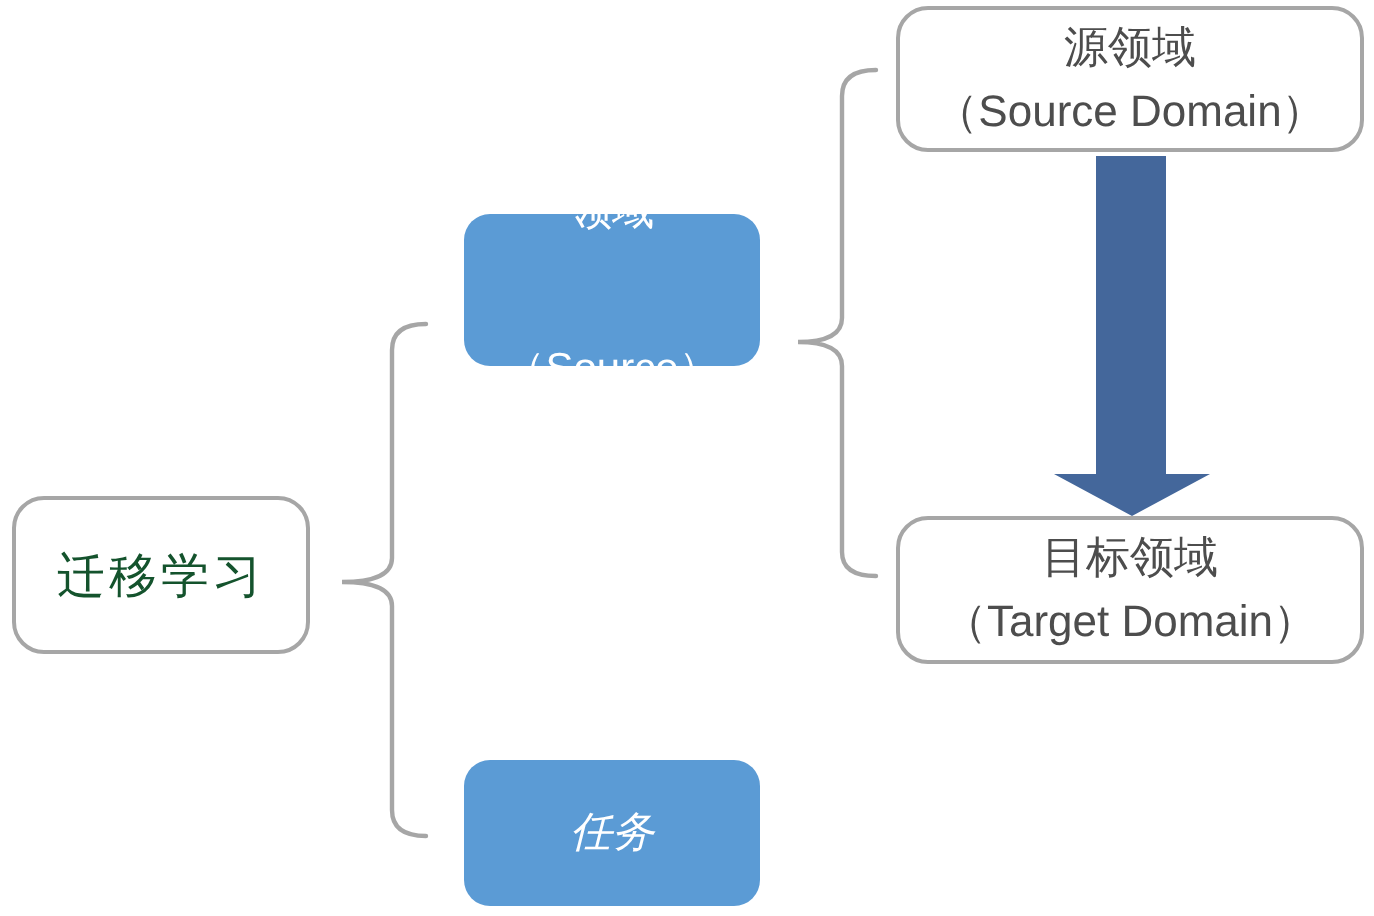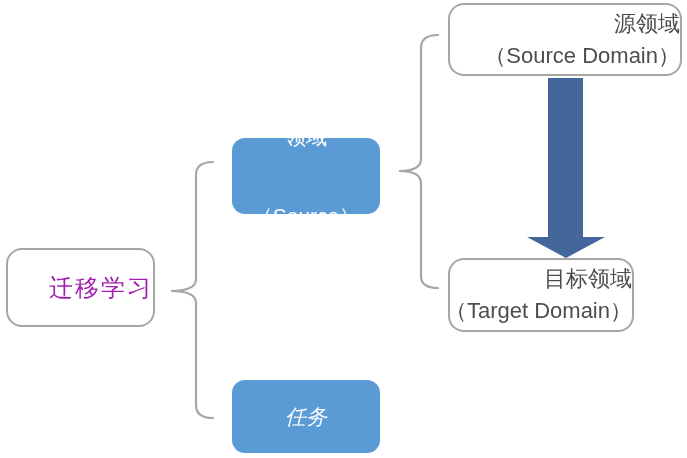--- a/index.html
+++ b/index.html
@@ -39,58 +39,57 @@
   }
   .box span {
     display: block;
     white-space: nowrap;
   }
   .white-box {
     background: #ffffff;
     border: 2px solid #a6a6a6;
     border-radius: 16px;
     color: #4d4d4d;
-    align-items: flex-end;
   }
   .blue-box {
     background: #5b9bd5;
     border-radius: 13px;
     color: #ffffff;
   }
   
   .node-root {
     left: 6px;  top: 248px;
     width: 149px; height: 79px;
-    color: #a21caf;
+    color: #14532d;
     font-size: 24px;
     letter-spacing: 2px;
   }
   .node-domain {
-    left: 232px; top: 138px;
+    left: 232px; top: 107px;
     width: 148px; height: 76px;
     font-size: 21px;
     line-height: 31px;
     gap: 48px;
   }
   .node-task {
     left: 232px; top: 380px;
     width: 148px; height: 73px;
     font-size: 21px;
     line-height: 31px;
     font-style: italic;
   }
   .node-source {
     left: 448px; top: 3px;
     width: 234px; height: 73px;
     font-size: 22px;
     line-height: 32px;
   }
   .node-target {
     left: 448px; top: 258px;
-    width: 186px; height: 74px;
+    width: 234px; height: 74px;
     font-size: 22px;
     line-height: 32px;
   }
 </style>
 </head>
 <body>
 
 <div class="canvas">
 
   <svg class="overlay" width="687" height="458" viewBox="0 0 687 458" xmlns="http://www.w3.org/2000/svg">

